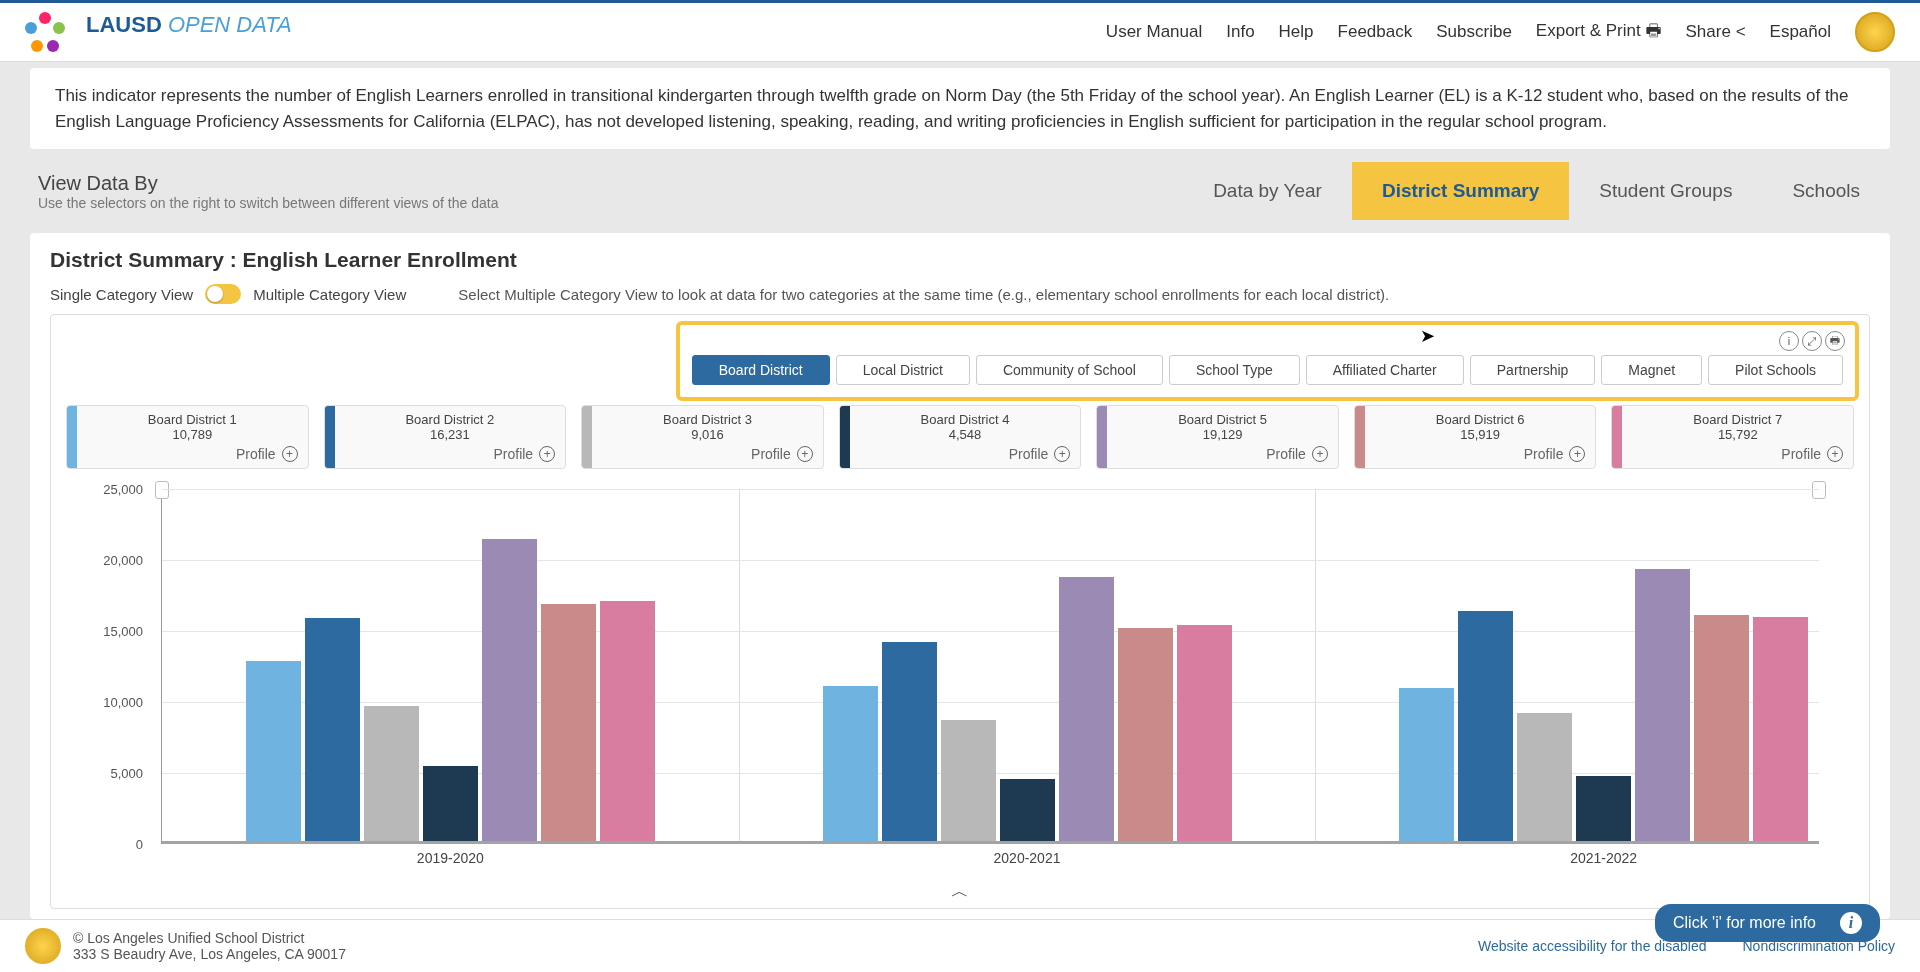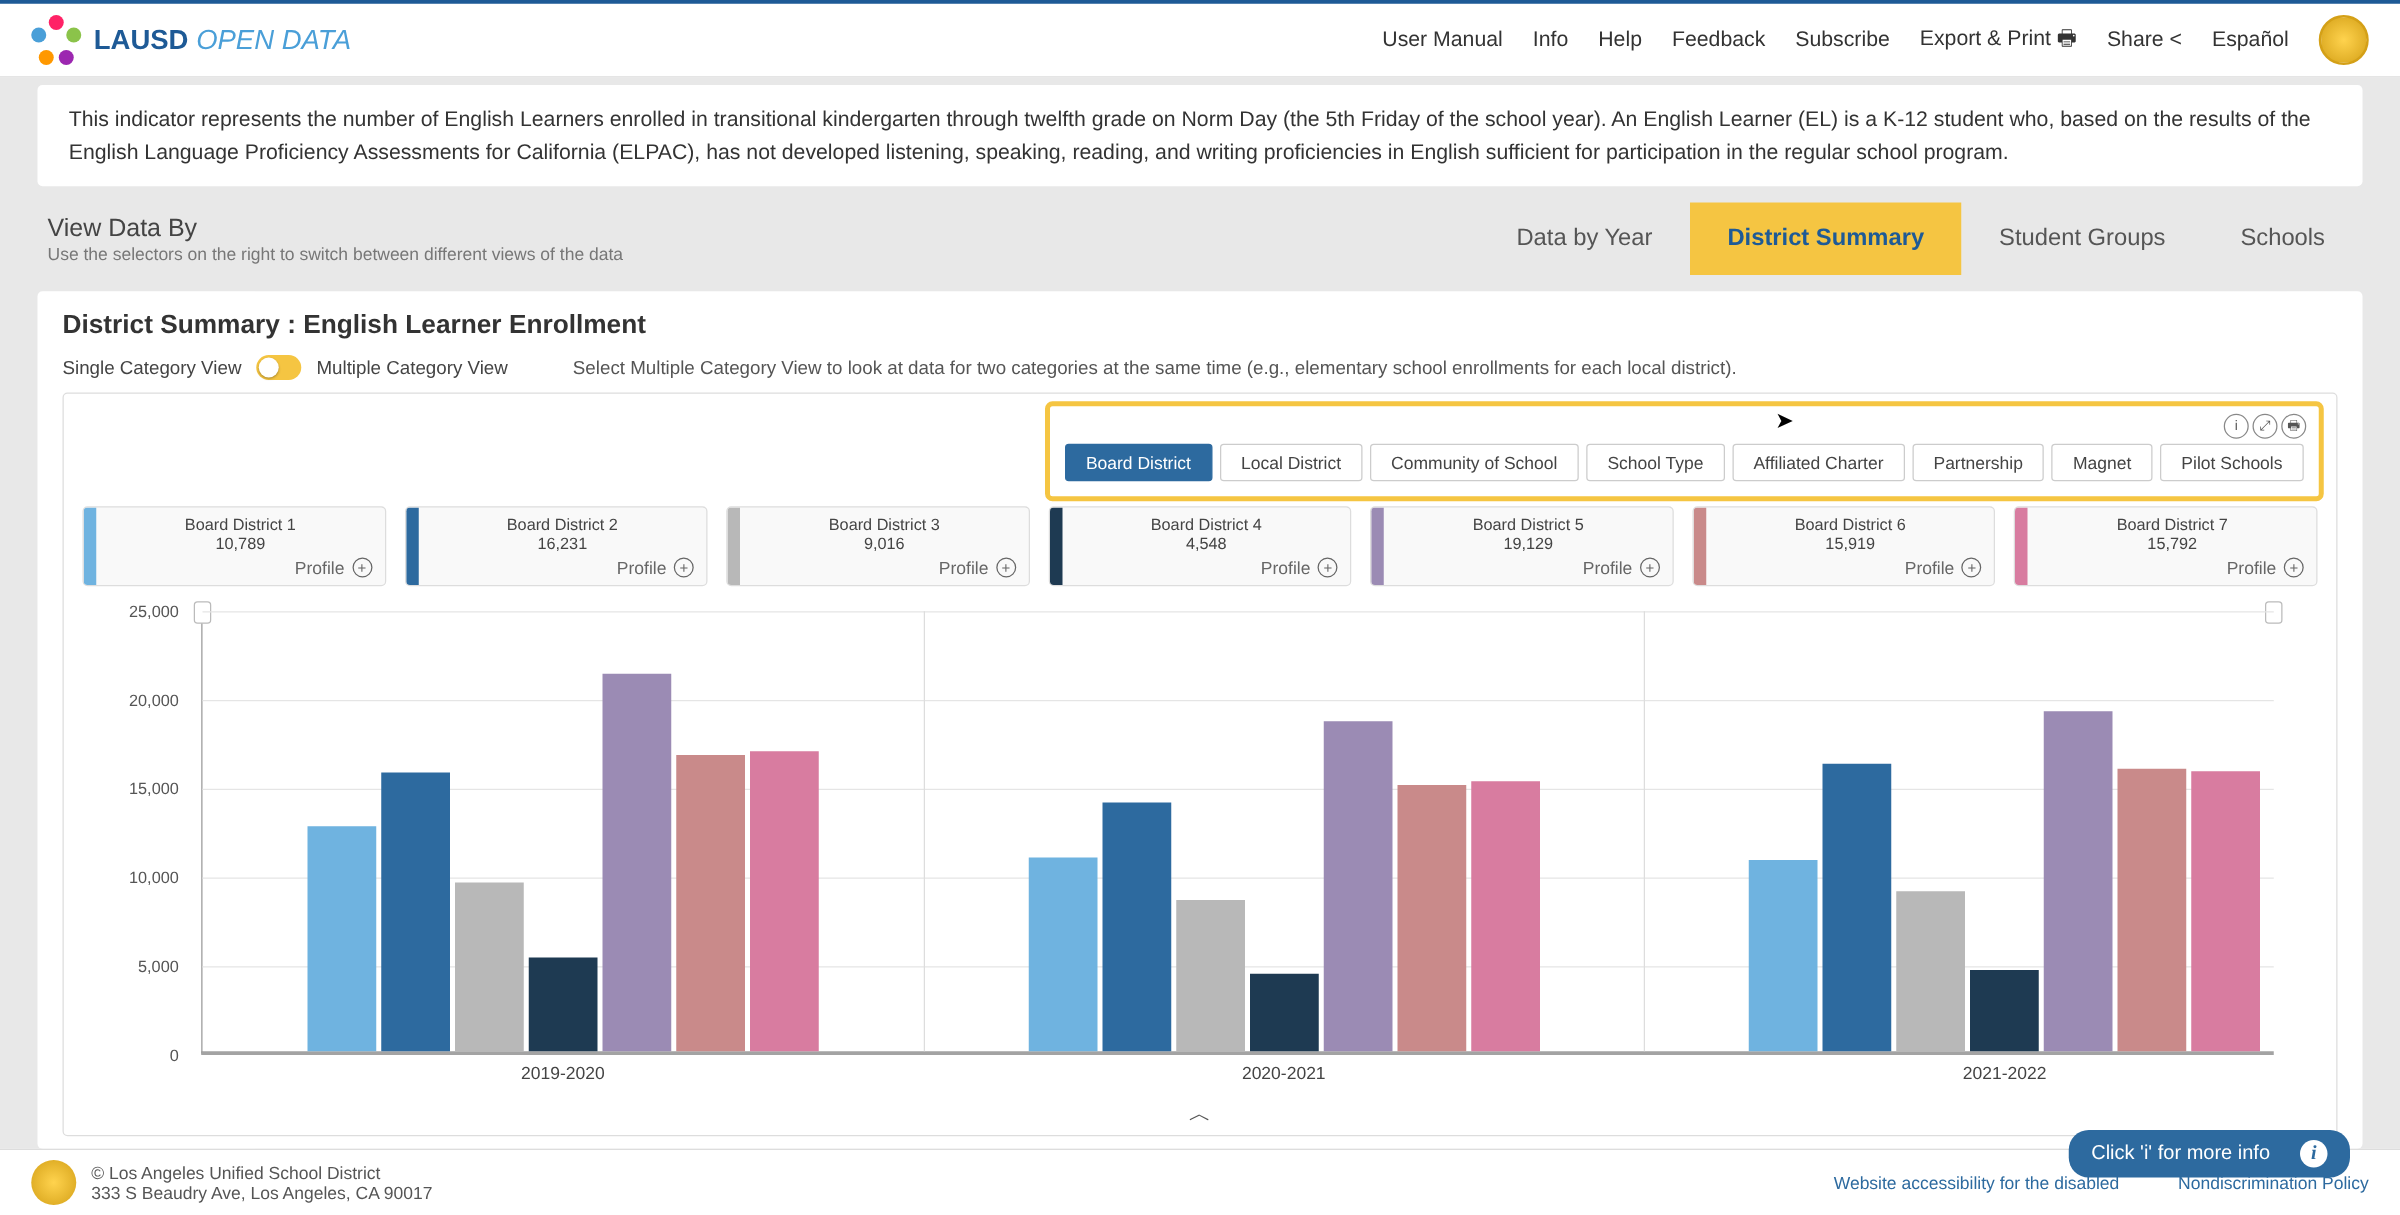--- a/index.html
+++ b/index.html
@@ -1,18 +1,18 @@
 <!DOCTYPE html>
 <html><head>
 <meta charset="utf-8">
 <style>
 *{box-sizing:border-box;margin:0;padding:0;font-family:Arial,Helvetica,sans-serif}
 body{background:#e8e8e8;width:1920px;height:972px;overflow:hidden;position:relative}
 .topbar{background:#fff;height:62px;border-top:3px solid #1e5a96;border-bottom:1px solid #ddd;display:flex;align-items:center;padding:0 25px;justify-content:space-between}
-.logo-area{display:flex;align-items:center;gap:10px}
+.logo-area{display:flex;align-items:flex-start;gap:21px}
 .logo-icon{width:40px;height:40px;position:relative}
 .logo-icon .c{position:absolute;width:12px;height:12px;border-radius:50%}
 .logo-text{font-weight:bold;font-size:22px}
 .logo-text .l1{color:#1e5a96}
 .logo-text .l2{color:#4a9fd8;font-style:italic;font-weight:normal}
 .nav-links{display:flex;align-items:center;gap:24px;font-size:17px;color:#333}
 .nav-links span{cursor:pointer}
 .seal{width:40px;height:40px;border-radius:50%;background:radial-gradient(circle,#ffd34e,#d4a017);border:2px solid #d4a017}
 .desc-box{background:#fff;margin:6px 30px 0;padding:15px 25px;border-radius:4px;font-size:17px;color:#333;line-height:1.5}
 .view-bar{margin:8px 30px 0;display:flex;justify-content:space-between;align-items:center;background:#e8e8e8;padding:5px 0}
@@ -26,21 +26,21 @@
 .panel-title{font-size:21px;font-weight:bold;color:#333;margin-bottom:12px}
 .toggle-row{display:flex;align-items:center;gap:12px;font-size:15px;color:#444;margin-bottom:10px}
 .toggle{width:36px;height:20px;background:#f5c542;border-radius:10px;position:relative}
 .toggle::after{content:"";position:absolute;width:16px;height:16px;background:#fff;border-radius:50%;top:2px;left:2px;box-shadow:0 1px 2px rgba(0,0,0,.3)}
 .toggle-hint{margin-left:40px;color:#555}
 .chart-outer{border:1px solid #ddd;border-radius:4px;padding:10px 15px 5px;position:relative}
 .filter-box{position:absolute;top:6px;right:10px;border:4px solid #f5c542;border-radius:6px;padding:30px 12px 12px;background:#fff;z-index:5}
 .filter-icons{position:absolute;top:6px;right:10px;display:flex;gap:3px}
 .ficon{width:20px;height:20px;border:1px solid #888;border-radius:50%;display:flex;align-items:center;justify-content:center;font-size:11px;color:#555;cursor:pointer}
 .filter-btns{display:flex;gap:6px}
-.fbtn{padding:6px 16px;border:1px solid #ccc;border-radius:3px;font-size:14px;background:#fff;cursor:pointer;color:#444}
+.fbtn{padding:6px 26px;border:1px solid #ccc;border-radius:3px;font-size:14px;background:#fff;cursor:pointer;color:#444}
 .fbtn.active{background:#2d6a9f;color:#fff;border-color:#2d6a9f}
 .cards-row{display:flex;gap:15px;margin-top:80px;margin-bottom:15px}
 .card{flex:1;display:flex;border:1px solid #ddd;border-radius:4px;overflow:hidden;background:#f9f9f9}
 .card-stripe{width:10px}
 .card-body{flex:1;padding:6px 10px;text-align:center;position:relative}
 .card-name{font-size:13px;color:#444}
 .card-val{font-size:13px;color:#444}
 .card-prof{display:flex;justify-content:flex-end;align-items:center;gap:6px;font-size:14px;color:#666;margin-top:4px;cursor:pointer}
 .plus{width:16px;height:16px;border:1.5px solid #666;border-radius:50%;display:flex;align-items:center;justify-content:center;font-size:12px;line-height:1}
 .chart-area{position:relative;height:390px;margin-top:10px}
@@ -51,21 +51,21 @@
 .group-sep{position:absolute;top:0;bottom:0;width:1px;background:#ddd}
 .bar{position:absolute;bottom:0;width:55px}
 .x-label{position:absolute;bottom:-25px;font-size:14px;color:#444;transform:translateX(-50%)}
 .handle{position:absolute;top:-8px;width:14px;height:18px;background:#fff;border:1px solid #bbb;border-radius:3px}
 .expand-tab{text-align:center;margin-top:5px;font-size:18px;color:#555;cursor:pointer}
 .info-pill{position:absolute;bottom:30px;right:40px;background:#2d6a9f;color:#fff;padding:8px 18px;border-radius:16px;font-size:16px;display:flex;align-items:center;gap:24px;z-index:10}
 .info-i{width:22px;height:22px;background:#fff;color:#2d6a9f;border-radius:50%;display:flex;align-items:center;justify-content:center;font-weight:bold;font-style:italic;font-family:serif}
 .footer{position:absolute;bottom:0;left:0;right:0;background:#fff;border-top:1px solid #ddd;padding:8px 25px;display:flex;justify-content:space-between;align-items:center;font-size:14px;color:#555}
 .footer-left{display:flex;align-items:center;gap:12px}
 .footer-seal{width:36px;height:36px;border-radius:50%;background:radial-gradient(circle,#ffd34e,#d4a017)}
-.footer-links{display:flex;gap:47px}
+.footer-links{display:flex;gap:36px}
 .footer-links span{color:#2d6a9f;cursor:pointer}
 .cursor{position:absolute;top:325px;left:1420px;font-size:18px;z-index:20;pointer-events:none}
 </style>
 </head>
 <body>
 
 <div class="topbar">
   <div class="logo-area">
     <div class="logo-icon">
       <span class="c" style="background:#f26;top:0;left:14px"></span>

